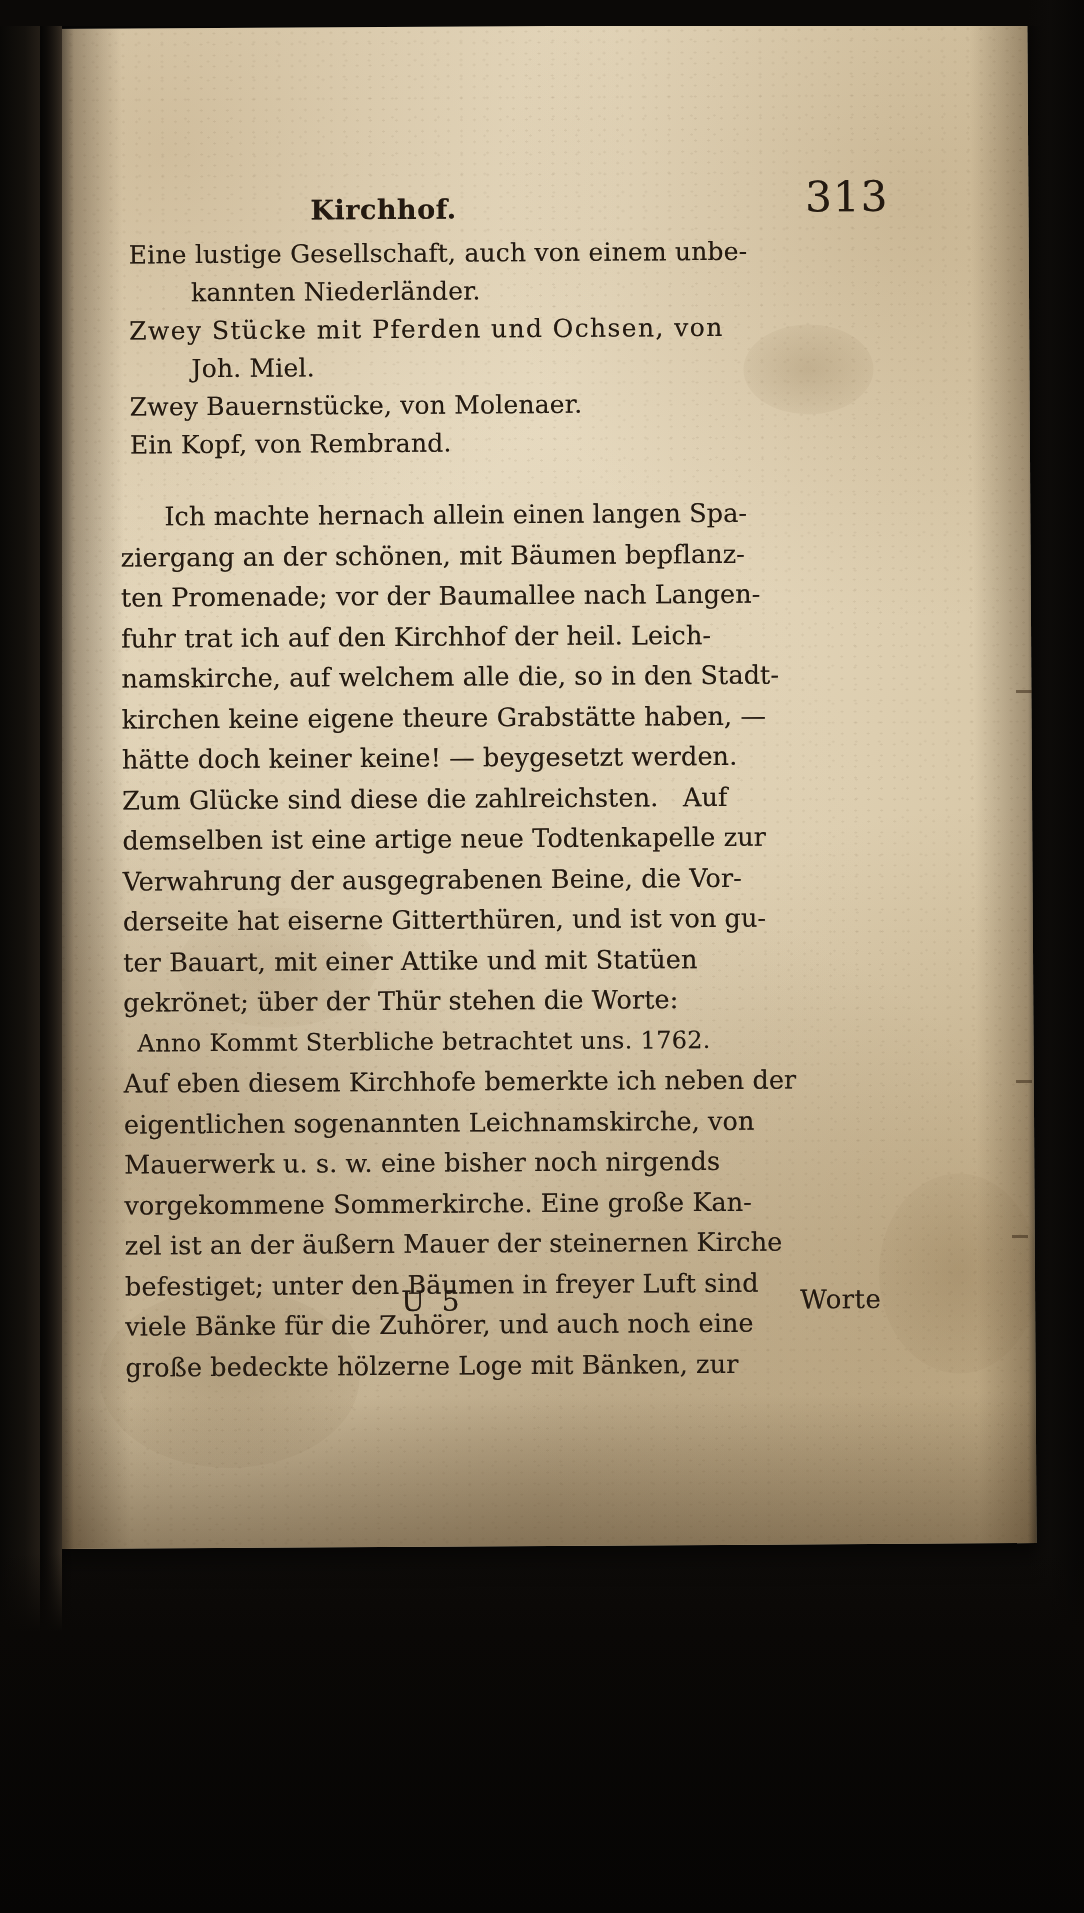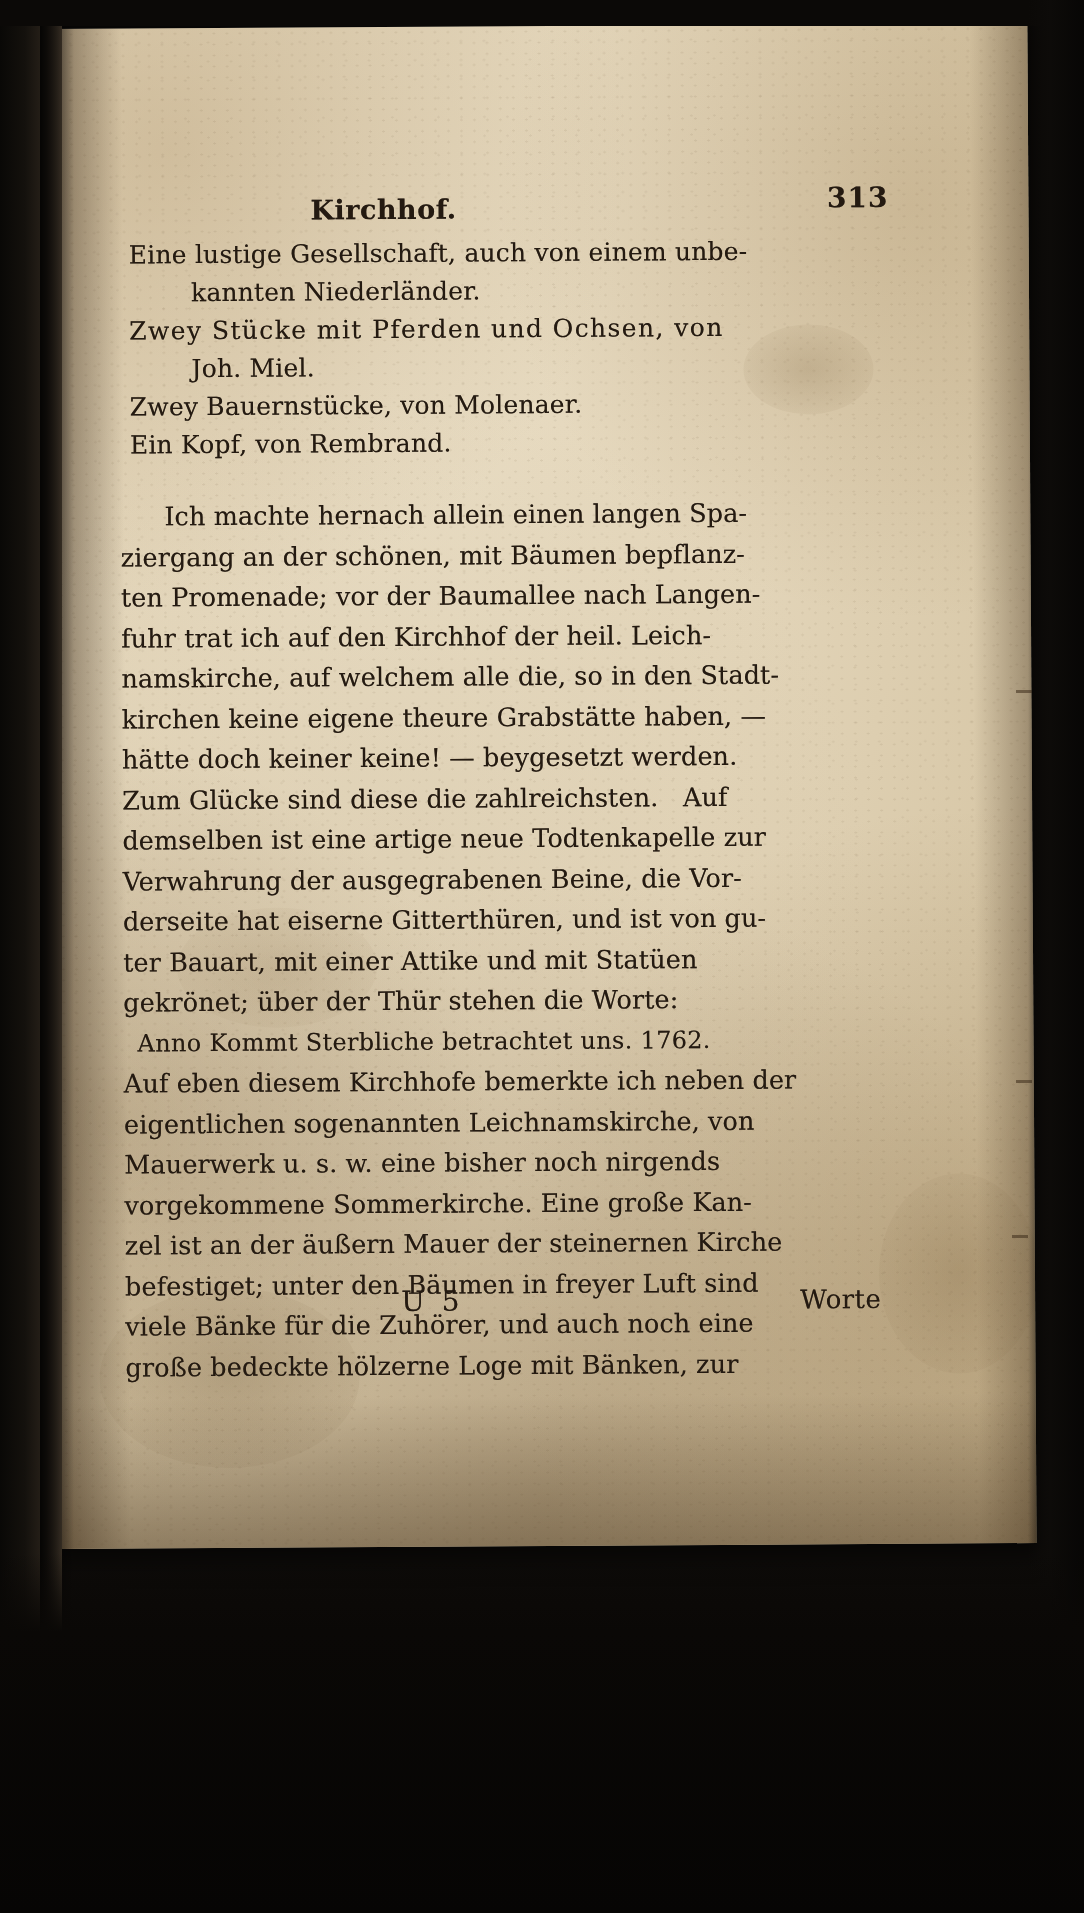--- a/index.html
+++ b/index.html
@@ -152,25 +152,24 @@
     letter-spacing: 0.5px;
     color: #241a10;
     text-shadow: 0 0 1px rgba(40,28,16,0.5);
     margin-top: 17px;
   }
   .head-folio {
     position: absolute;
     right: 140px;
     top: -2px;
     font-family: "DejaVu Serif", serif;
-    font-weight: 700;
-    font-size: 28px;
+    font-weight: 400;
+    font-size: 42px;
     letter-spacing: 1px;
     color: #241a10;
-    margin-top: 9px;
   }
 
   .list-block {
     position: absolute;
     top: 208px;
     left: 76px;
     width: 740px;
   }
   .txt {
     font-family: "DejaVu Serif", serif;

